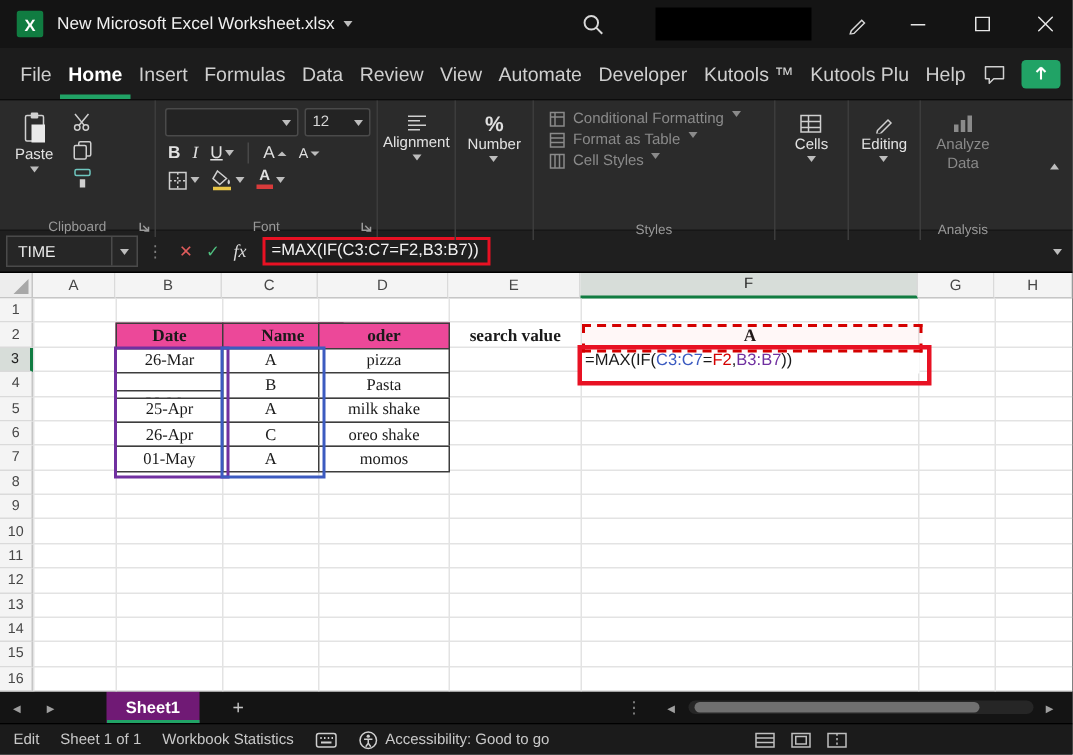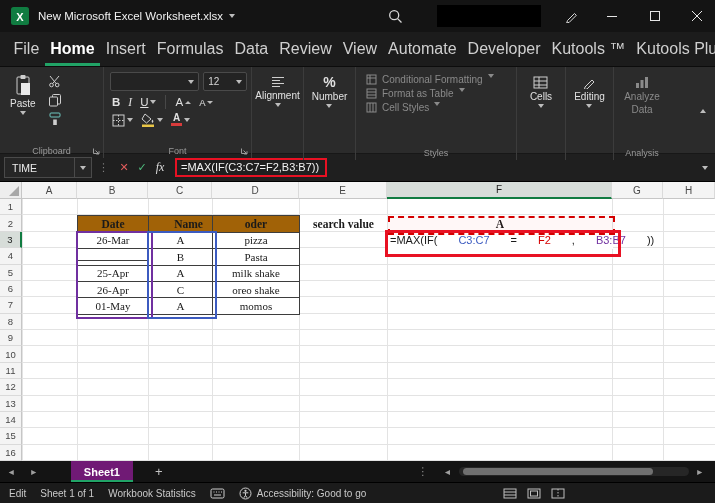--- a/index.html
+++ b/index.html
@@ -13,21 +13,21 @@
   .titlebar .tchev{margin-left:6px;}
   .tb-abs{position:absolute;top:0;height:32px;display:flex;align-items:center;justify-content:center;}
   .redacted{left:437px;width:104px;top:5px;height:22px;background:#000;position:absolute;}
   .winbtn{width:36px;}
   .chev{display:inline-block;width:0;height:0;border-left:3.5px solid transparent;border-right:3.5px solid transparent;border-top:4px solid #bdbdbd;}
   .chev.up{transform:rotate(180deg);}
 
   
   .menubar{height:34px;background:#1c1c1c;display:flex;align-items:stretch;flex:0 0 34px;border-bottom:1px solid #0c0c0c;}
   .mtabs{display:flex;align-items:stretch;padding-left:8px;}
-  .mtab{display:flex;align-items:center;padding:0 5.5px;font-size:16px;color:#cfcfcf;white-space:nowrap;cursor:default;}
+  .mtab{display:flex;align-items:center;padding:0 5.5px;font-size:13px;color:#cfcfcf;white-space:nowrap;cursor:default;}
   .mtab.active{color:#fff;font-weight:bold;box-shadow:inset 0 -3px 0 #21A366;}
   .menubar-right{margin-left:auto;display:flex;align-items:center;gap:10px;padding-right:8px;}
   .sharebtn{width:26px;height:19px;background:#21A366;border-radius:3px;display:flex;align-items:center;justify-content:center;}
 
   
   .ribbon{position:relative;height:86px;background:#2b2b2b;flex:0 0 86px;display:flex;border-bottom:1px solid #171717;}
   .rgroup{position:relative;border-right:1px solid #3c3c3c;height:100%;flex:0 0 auto;}
   .glabel{position:absolute;bottom:2px;left:0;right:0;text-align:center;font-size:9px;color:#9a9a9a;}
   .launcher{position:absolute;bottom:3px;right:3px;}
   .g-clipboard{width:95px;display:flex;padding:5px 2px 0 6px;}
@@ -73,21 +73,21 @@
   .gridwrap{position:relative;height:279px;flex:0 0 279px;background:#fff;overflow:hidden;}
   .gcell{position:absolute;display:flex;align-items:center;justify-content:center;font-size:11px;color:#1a1a1a;box-sizing:border-box;}
   .colh{background:#F4F4F4;border-right:1px solid #DADADA;border-bottom:1px solid #C6C6C6;font-size:10px;color:#474747;font-family:"Liberation Sans",sans-serif;}
   .rowh{background:#F4F4F4;border-bottom:1px solid #DADADA;border-right:1px solid #C6C6C6;font-size:9.5px;color:#474747;}
   .colh.sel,.rowh.sel{background:#D7DDD9;color:#1f1f1f;}
   .colh.sel{border-bottom:2px solid #107C41;}
   .rowh.sel{border-right:2px solid #107C41;}
   .corner{background:#EDEDED;border-right:1px solid #C6C6C6;border-bottom:1px solid #C6C6C6;}
   .tri{position:absolute;right:2px;bottom:2px;width:0;height:0;border-left:10px solid transparent;border-bottom:10px solid #A8A8A8;}
   .vline,.hline{background:#E3E3E3;}
-  .c-th{font-family:"Liberation Serif",serif;font-weight:bold;font-size:11.5px;border:1px solid #3d3d3d;background:#a16207;}
+  .c-th{font-family:"Liberation Serif",serif;font-weight:bold;font-size:11.5px;border:1px solid #3d3d3d;background:#ec4899;}
   .c-td{font-family:"Liberation Serif",serif;font-size:11px;border:1px solid #3d3d3d;background:#fff;}
   .c-lbl{font-family:"Liberation Serif",serif;font-weight:bold;font-size:11.5px;}
   .c-sv{font-family:"Liberation Serif",serif;font-weight:bold;font-size:11.5px;}
   .c-formula{justify-content:flex-start;padding-left:3px;background:#fff;font-size:11px;white-space:nowrap;}
   .ov{position:absolute;pointer-events:none;background:transparent;}
   .ov.purple{border:2px solid #7030A0;}
   .ov.blue{border:2px solid #3C5BC0;}
   .ov.reddash{border:2px dashed #D40000;background:rgba(255,0,0,0.03);}
   .ov.annot{border:3px solid #E81123;}
 
@@ -456,21 +456,21 @@
         <div class="gcell c-td" style="left: 212px; top: 66.125px; width: 88px; height: 17.375px; position: absolute;">Pasta</div>
         <div class="gcell c-td" style="left: 77px; top: 82.5px; width: 72px; height: 17.375px; position: absolute;">25-Apr</div>
         <div class="gcell c-td" style="left: 148px; top: 82.5px; width: 65px; height: 17.375px; position: absolute;">A</div>
         <div class="gcell c-td" style="left: 212px; top: 82.5px; width: 88px; height: 17.375px; position: absolute;">milk shake</div>
         <div class="gcell c-td" style="left: 77px; top: 98.875px; width: 72px; height: 17.375px; position: absolute;">26-Apr</div>
         <div class="gcell c-td" style="left: 148px; top: 98.875px; width: 65px; height: 17.375px; position: absolute;">C</div>
         <div class="gcell c-td" style="left: 212px; top: 98.875px; width: 88px; height: 17.375px; position: absolute;">oreo shake</div>
         <div class="gcell c-td" style="left: 77px; top: 115.25px; width: 72px; height: 17.375px; position: absolute;">01-May</div>
         <div class="gcell c-td" style="left: 148px; top: 115.25px; width: 65px; height: 17.375px; position: absolute;">A</div>
         <div class="gcell c-td" style="left: 212px; top: 115.25px; width: 88px; height: 17.375px; position: absolute;">momos</div>
-        <div class="gcell c-formula" style="left: 387px; top: 49.75px; width: 226px; height: 17.375px; position: absolute; gap: 21px;">
+        <div class="gcell c-formula" style="left: 387px; top: 49.75px; width: 226px; height: 17.375px; position: absolute;">
           <span style="color: rgb(26, 26, 26);">=MAX(IF(</span>
           <span style="color: rgb(60, 91, 192);">C3:C7</span>
           <span style="color: rgb(26, 26, 26);">=</span>
           <span style="color: rgb(212, 0, 0);">F2</span>
           <span style="color: rgb(26, 26, 26);">,</span>
           <span style="color: rgb(112, 48, 160);">B3:B7</span>
           <span style="color: rgb(26, 26, 26);">))</span>
         </div>
         <div class="ov purple" style="left: 76px; top: 48.75px; width: 73px; height: 83.875px; position: absolute; border-color: rgb(112, 48, 160);"></div>
         <div class="ov blue" style="left: 147px; top: 48.75px; width: 66px; height: 83.875px; position: absolute; border-color: rgb(60, 91, 192);"></div>

